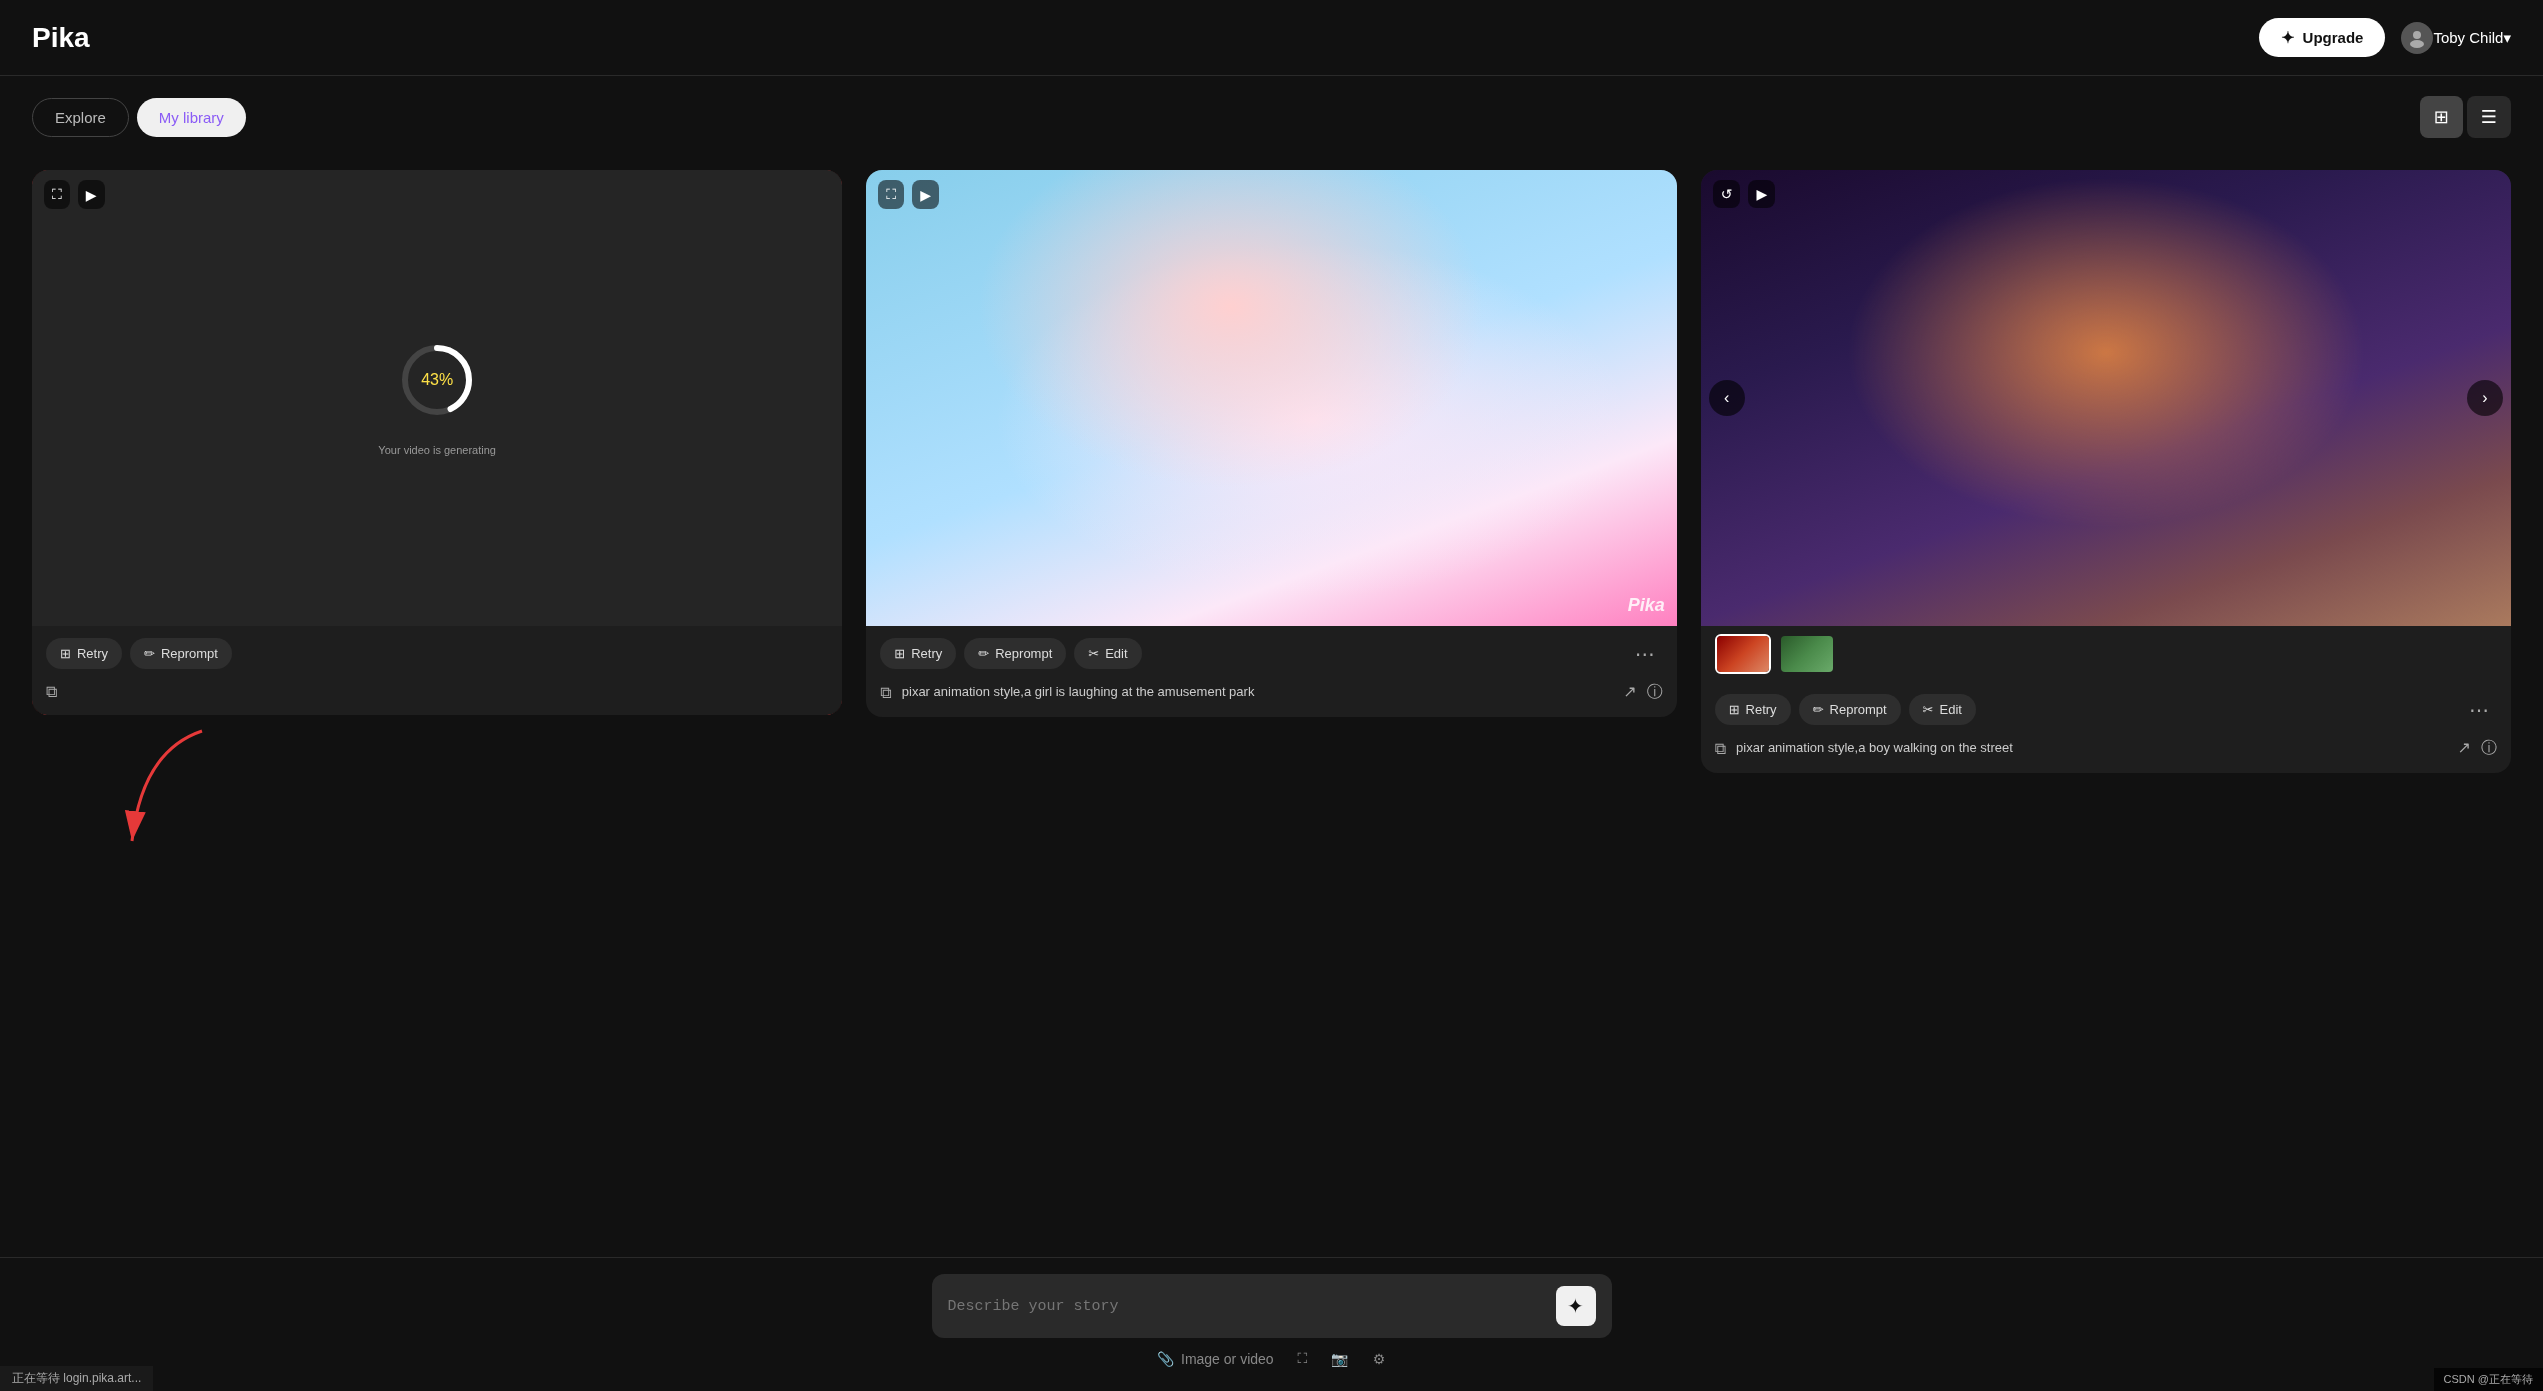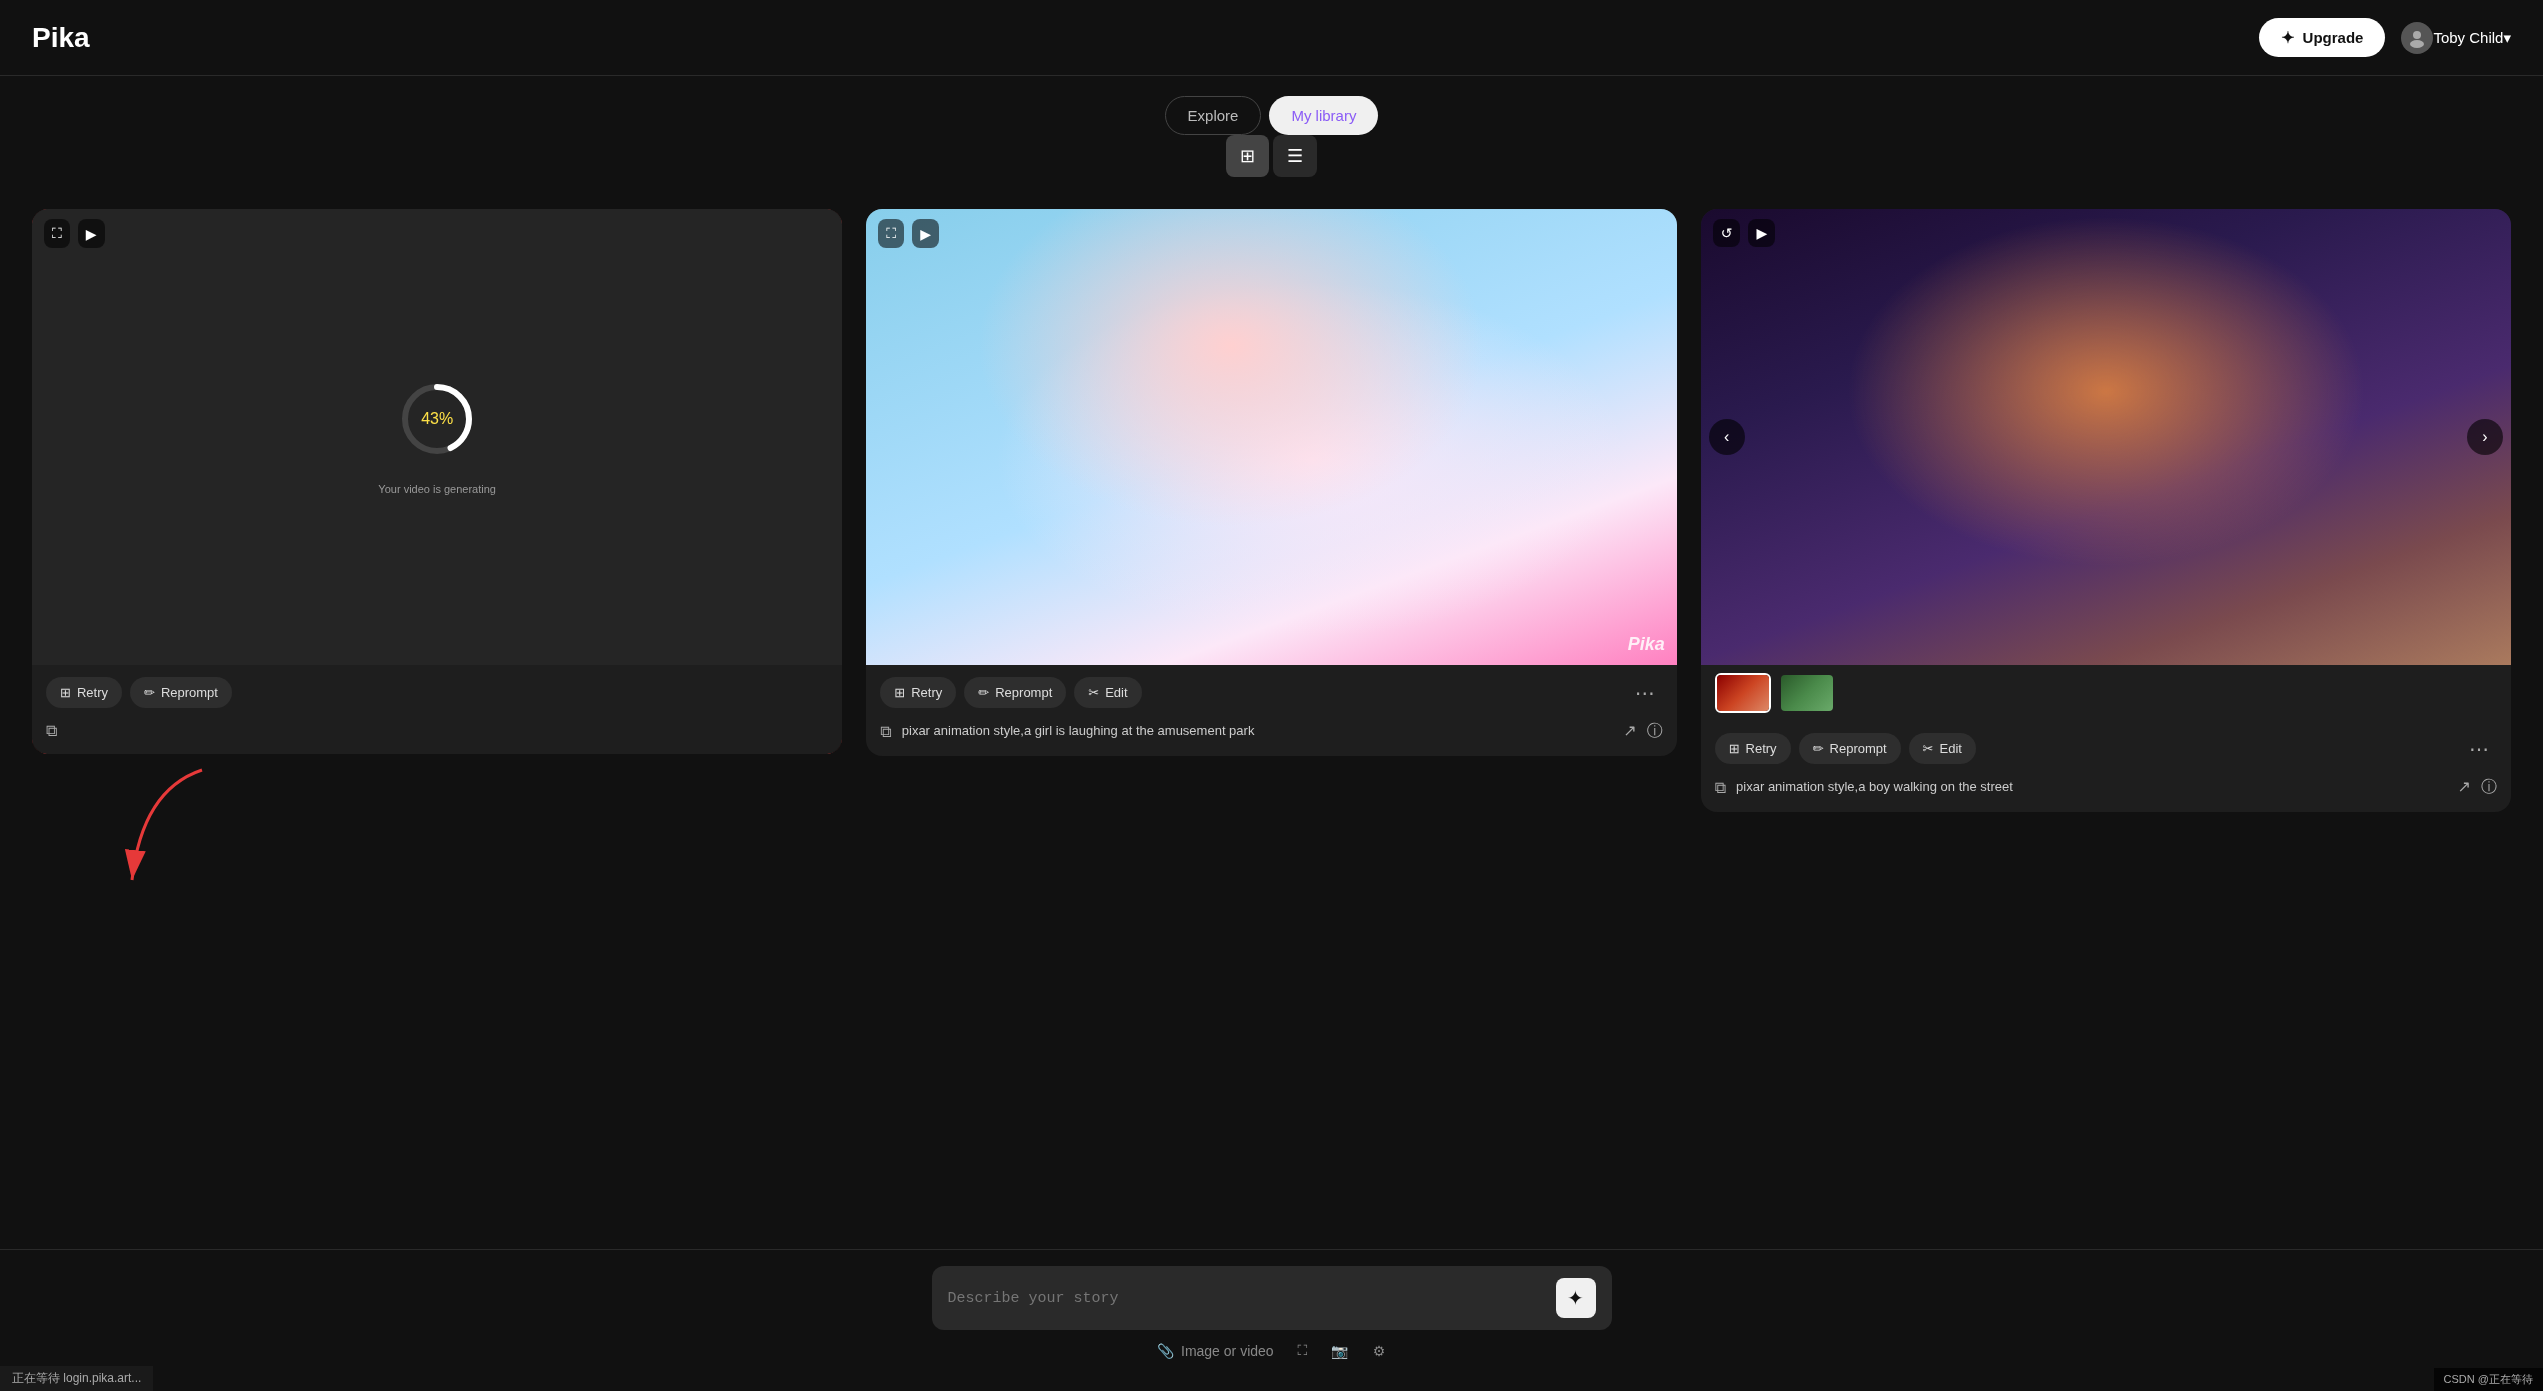--- a/index.html
+++ b/index.html
@@ -60,21 +60,20 @@
       justify-content: center;
       font-size: 14px;
     }
 
     
     .nav-bar {
       display: flex;
       align-items: center;
       justify-content: space-between;
       padding: 20px 32px 16px;
-      flex-direction: column;
     }
     .nav-tabs {
       display: flex;
       gap: 8px;
     }
     .nav-tab {
       padding: 10px 22px;
       border-radius: 24px;
       border: none;
       font-size: 15px;
@@ -304,21 +303,21 @@
     .thumb-red {
       background: linear-gradient(135deg, #8b0000 0%, #cc4422 50%, #dd8866 100%);
     }
     .thumb-green {
       background: linear-gradient(135deg, #2a5a2a 0%, #4a8a4a 50%, #6aaa6a 100%);
     }
 
     
     .bottom-toolbar {
       position: fixed;
-      bottom: 12px;
+      bottom: 4px;
       left: 0;
       right: 0;
       background: #111;
       border-top: 1px solid #2a2a2a;
       padding: 16px 32px 20px;
       display: flex;
       flex-direction: column;
       align-items: center;
       gap: 12px;
     }

